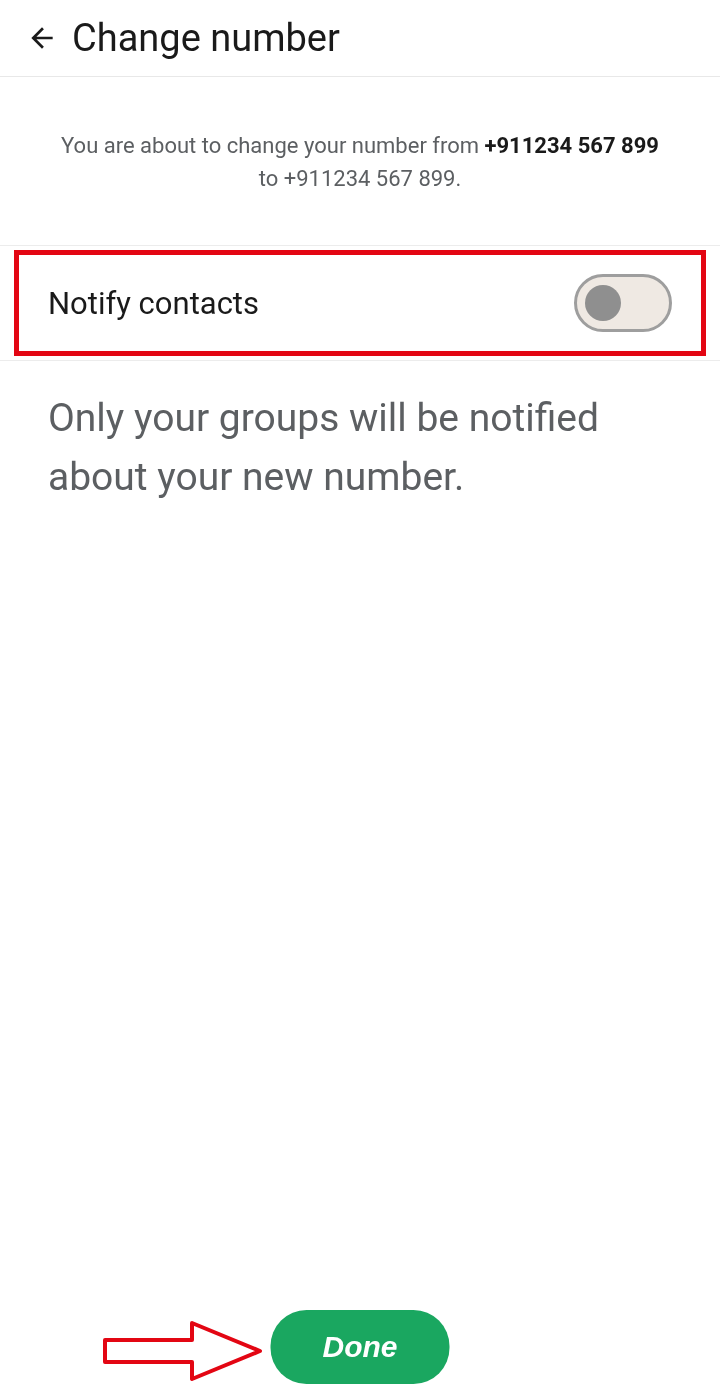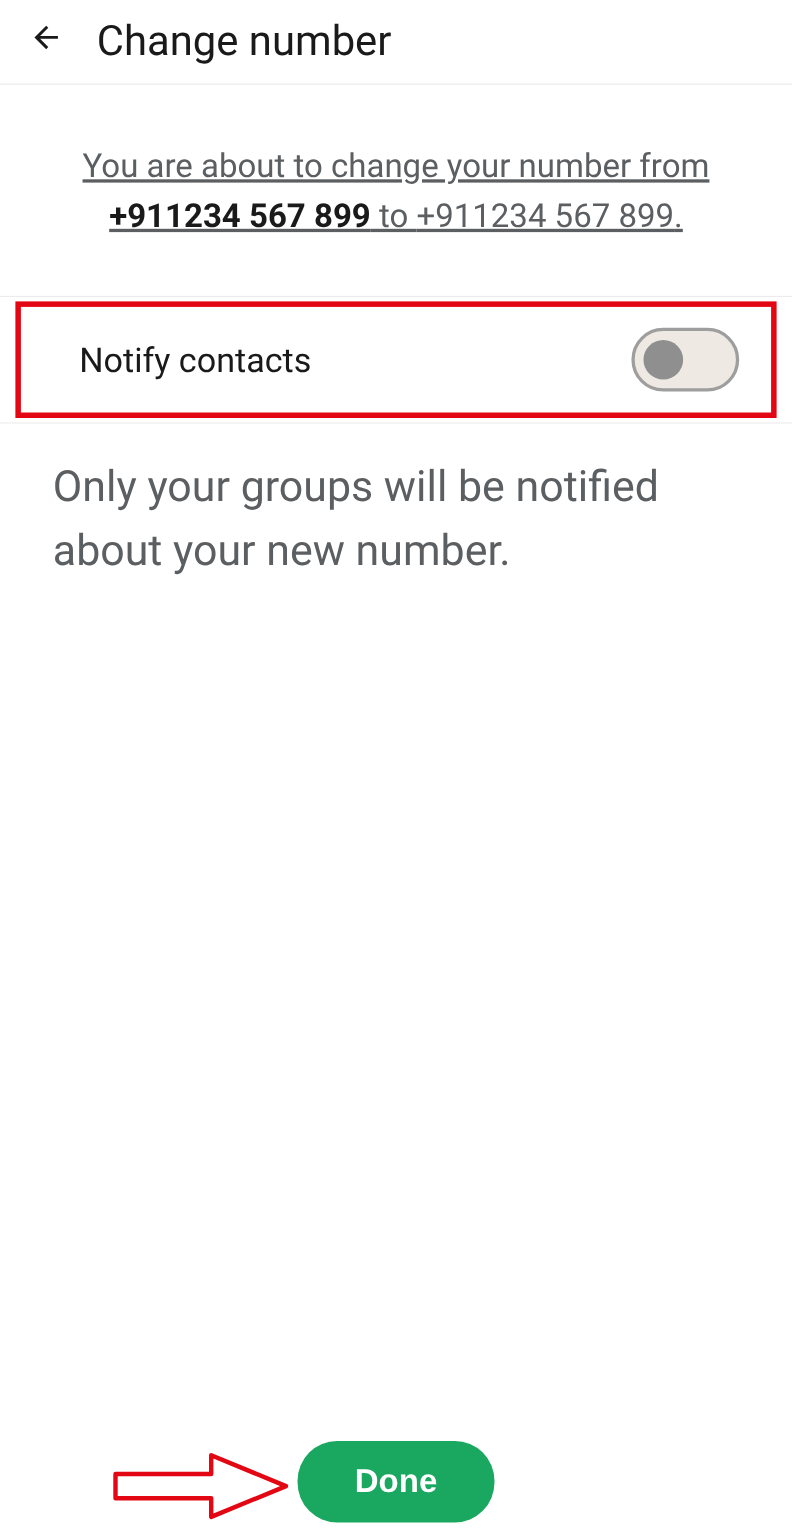--- a/index.html
+++ b/index.html
@@ -10,22 +10,23 @@
     body {
       font-family: -apple-system, BlinkMacSystemFont, 'Segoe UI', Roboto, Helvetica, Arial, sans-serif;
       width: 720px;
       height: 1398px;
       background: #ffffff;
       position: relative;
       overflow: hidden;
     }
     .header {
       display: flex;
+      align-items: center;
       padding: 16px 24px;
-      gap: 28px;
+      gap: 12px;
       border-bottom: 1px solid #e8e8e8;
     }
     .back-icon {
       width: 36px;
       height: 36px;
       display: flex;
       align-items: center;
       justify-content: center;
       cursor: pointer;
     }
@@ -36,34 +37,33 @@
     .page-title {
       font-size: 38px;
       font-weight: 400;
       color: #1a1a1a;
     }
     .info-section {
       padding: 52px 50px 50px 50px;
       text-align: center;
     }
     .info-text {
-      font-size: 30px;
+      font-size: 22px;
       line-height: 1.5;
       color: #5c5f62;
-      text-decoration: underline;
     }
     .info-text .bold-number {
       font-weight: 700;
       color: #1a1a1a;
     }
     .notify-row {
       display: flex;
       align-items: center;
       justify-content: space-between;
-      padding: 28px 48px 28px 72px;
+      padding: 28px 48px 28px 48px;
       border-top: 1px solid #ececec;
       border-bottom: 1px solid #ececec;
       position: relative;
       gap: 31px;
     }
     .highlight-box {
       position: absolute;
       top: 4px;
       bottom: 4px;
       left: 14px;
@@ -105,20 +105,21 @@
       left: 50%;
       transform: translateX(-50%);
       background: #1aa760;
       color: #ffffff;
       border: none;
       border-radius: 36px;
       font-size: 30px;
       font-weight: 600;
       padding: 20px 52px;
       cursor: pointer;
+      font-style: italic;
     }
     .arrow-annotation {
       position: absolute;
       bottom: 10px;
       left: 100px;
       pointer-events: none;
     }
     .arrow-annotation svg {
       width: 165px;
       height: 66px;

